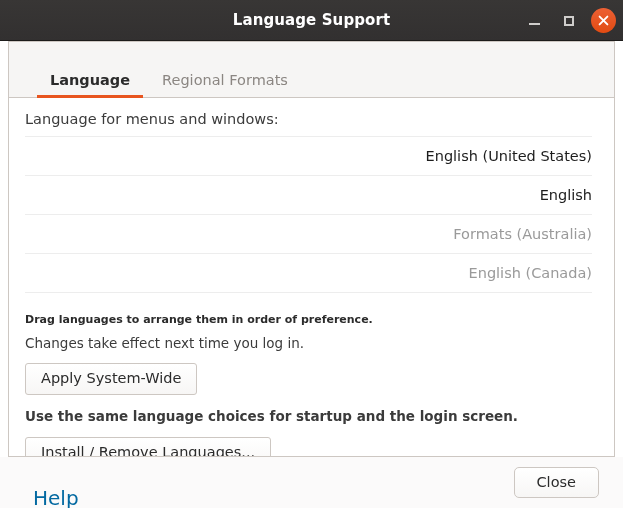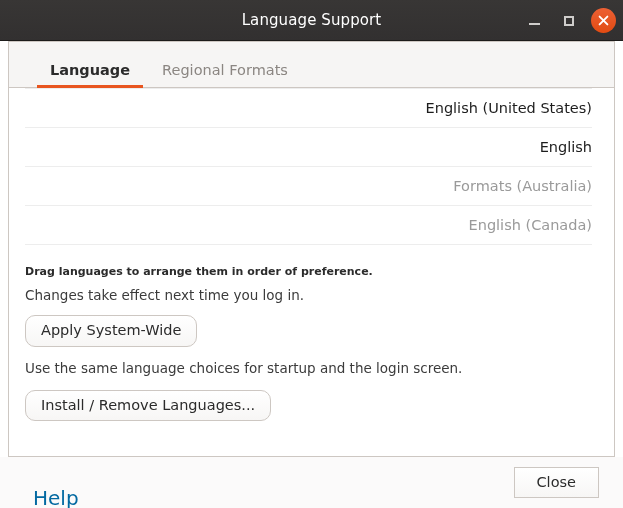--- a/index.html
+++ b/index.html
@@ -36,21 +36,21 @@
     flex: 0 0 auto;
     box-sizing: border-box;
   }
   .title-text {
     position: absolute;
     left: 0;
     right: 0;
     text-align: center;
     color: #ffffff;
     font-size: 15px;
-    font-weight: normal;
+    font-weight: bold;
     letter-spacing: 0.1px;
     pointer-events: none;
   }
   .win-controls {
     position: absolute;
     right: 7px;
     top: 0;
     height: 41px;
     display: flex;
     align-items: center;
@@ -82,21 +82,21 @@
   .wbtn.close {
     background: #e8551f;
     background-image: linear-gradient(to bottom, #ec6034, #e24b12);
     width: 25px;
     height: 25px;
   }
   .wbtn.close svg { display: block; }
 
   
   .tabbar {
-    height: 47px;
+    height: 57px;
     background: #f6f5f4;
     border-bottom: 1px solid #cdc7c2;
     border-left: 1px solid #cdc7c2;
     border-right: 1px solid #cdc7c2;
     display: flex;
     align-items: flex-end;
     padding-left: 25px;
     box-sizing: border-box;
     flex: 0 0 auto;
     margin: 0 8px;
@@ -172,29 +172,29 @@
     color: #2b2b2b;
     margin-top: 20px;
     line-height: 1.25;
   }
   .note {
     font-size: 13.5px;
     color: #3b3b3b;
     line-height: 1.3;
     margin-top: 8px;
   }
-  .note.spaced { margin-top: 13px; }
+  .note.spaced { margin-top: 13px; font-weight: bold; }
 
   
   .btn {
     display: inline-block;
     background: #fdfdfd;
     background-image: linear-gradient(to bottom, #ffffff, #f7f6f5);
     border: 1px solid #cdc7c2;
-    border-radius: 10px;
+    border-radius: 3px;
     font-size: 14.5px;
     color: #2b2b2b;
     padding: 6px 15px 7px 15px;
     cursor: default;
     font-family: inherit;
     line-height: 1.15;
   }
   .btn-row { margin-top: 11px; }
   .btn-row.tight { margin-top: 12px; }
 
@@ -211,21 +211,21 @@
   }
   .help-link {
     font-size: 20px;
     color: #0369a1;
     cursor: default;
     text-decoration: none;
     margin-top: 31px;
   }
   .btn.close-btn {
     padding: 6px 22px 7px 22px;
-    border-radius: 0;
+    border-radius: 5px;
   }
 </style>
 </head>
 <body>
 
 <div class="window">
 
   <div class="titlebar">
     <div class="title-text">Language Support</div>
     <div class="win-controls">
@@ -247,20 +247,21 @@
     <div class="tab active">
       <span>Language</span>
     </div>
     <div class="tab">
       <span>Regional Formats</span>
     </div>
   </div>
 
   <div class="content">
 
+    <div class="section-label">Language for menus and windows:</div>
 
     <div class="lang-list">
       <div class="lang-row">English (United States)</div>
       <div class="lang-row">English</div>
       <div class="lang-row disabled">Formats (Australia)</div>
       <div class="lang-row disabled">English (Canada)</div>
     </div>
 
     <div class="note-bold">Drag languages to arrange them in order of preference.</div>
     <div class="note">Changes take effect next time you log in.</div>

